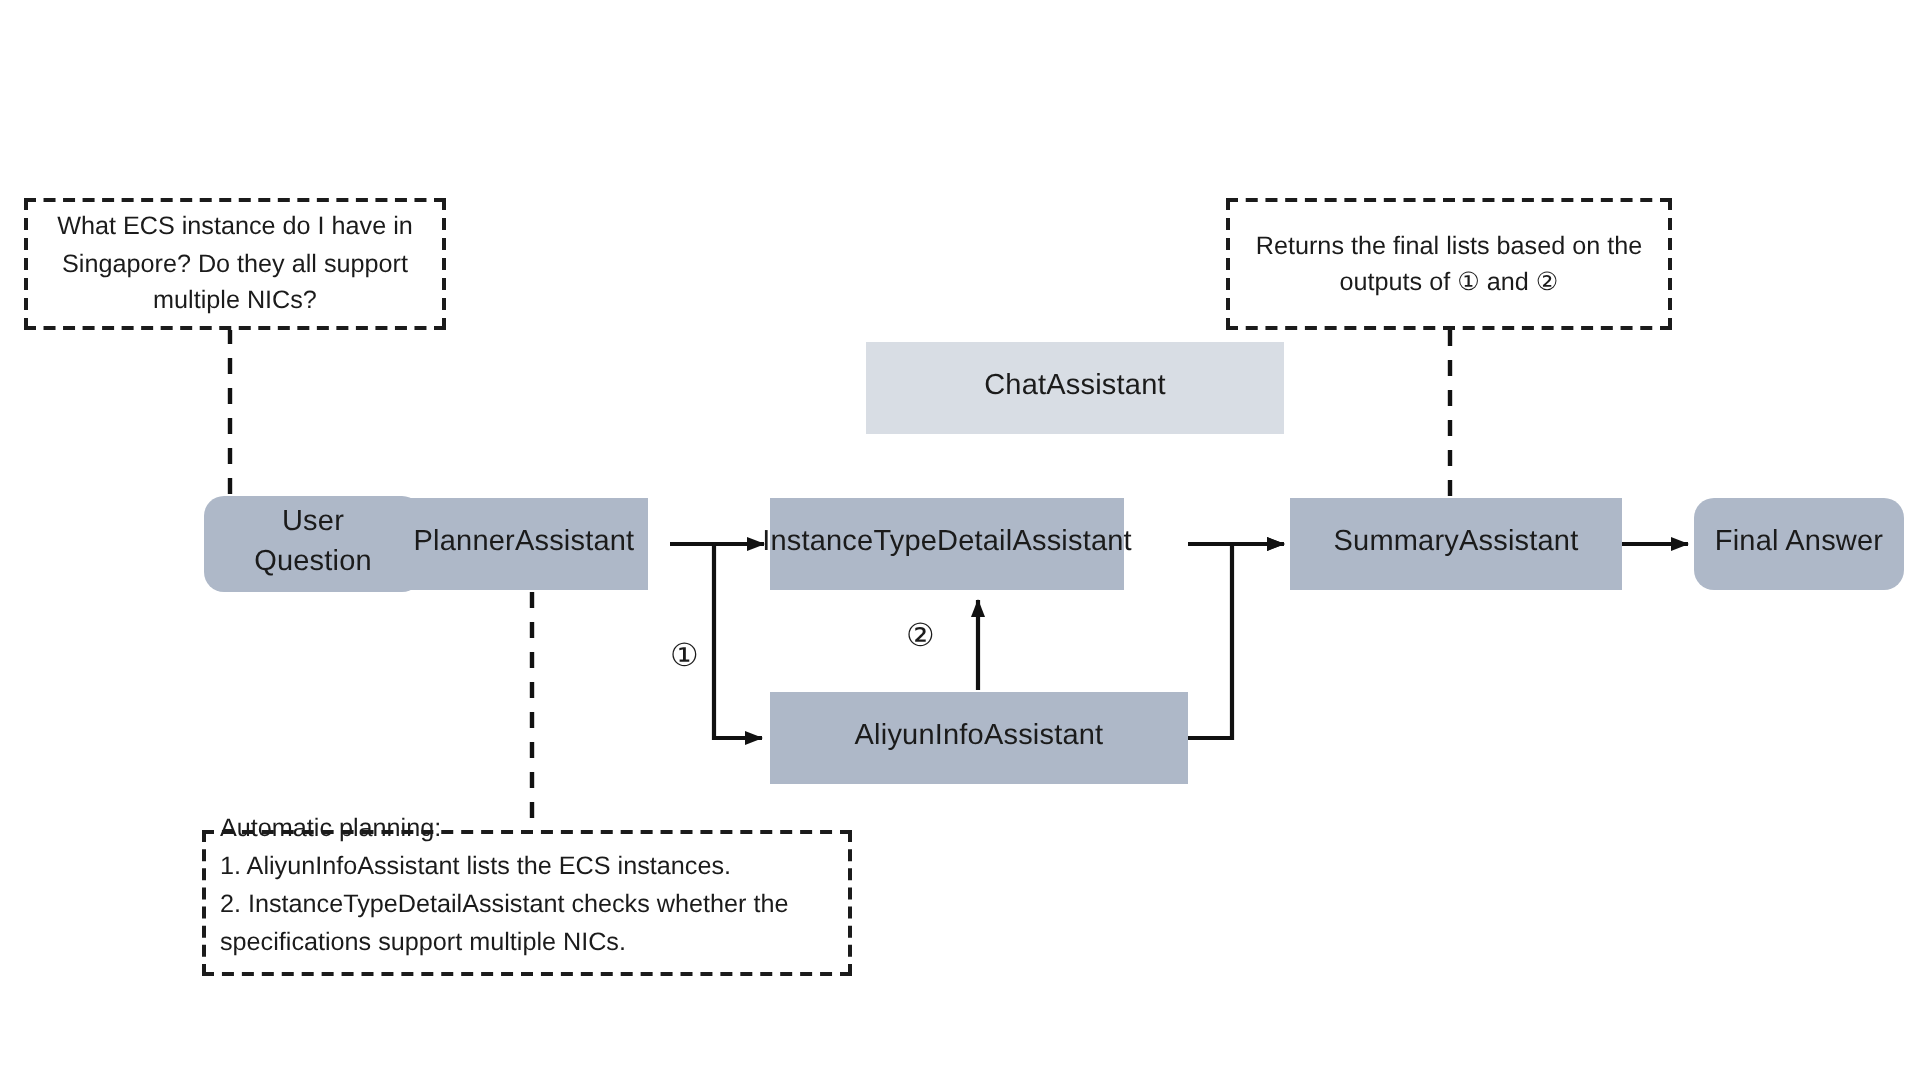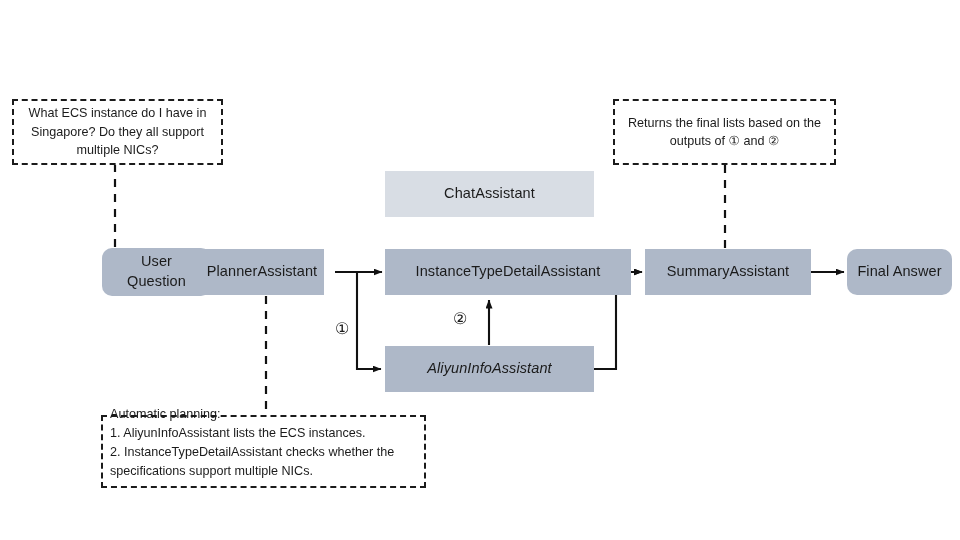--- a/index.html
+++ b/index.html
@@ -24,21 +24,21 @@
     display: flex;
     align-items: center;
     justify-content: center;
     text-align: center;
     color: #1b1b1b;
     font-size: 14.5px;
     line-height: 1.35;
     letter-spacing: 0.1px;
     background: #aeb8c8;
   }
-  .node.light { background: #d8dde4; }
+  .node.light { background: #d8dde4; margin-left: 48px; }
   .node.rounded { border-radius: 10px; }
 
   .callout {
     position: absolute;
     box-sizing: border-box;
     border: 2px dashed #1b1b1b;
     background: #ffffff;
     color: #1b1b1b;
     font-size: 12.6px;
     line-height: 1.45;
@@ -110,25 +110,25 @@
   </div>
 
   <div class="node" style="left:200px; top:249px; width:124px; height:46px;">
     <span>PlannerAssistant</span>
   </div>
 
   <div class="node light" style="left:385px; top:171px; width:209px; height:46px;">
     <span>ChatAssistant</span>
   </div>
 
-  <div class="node" style="left:385px; top:249px; width:246px; height:46px;">
+  <div class="node" style="left:385px; top:249px; width:177px; height:46px;">
     <span>InstanceTypeDetailAssistant</span>
   </div>
 
-  <div class="node" style="left:385px; top:346px; width:209px; height:46px;font-style:italic;">
+  <div class="node" style="left:385px; top:346px; width:209px; height:46px;">
     <span>AliyunInfoAssistant</span>
   </div>
 
   <div class="node rounded" style="left:847px; top:249px; width:105px; height:46px;">
     <span>Final Answer</span>
   </div>
 
   <div class="node" style="left:645px; top:249px; width:166px; height:46px;">
     <span>SummaryAssistant</span>
   </div>

